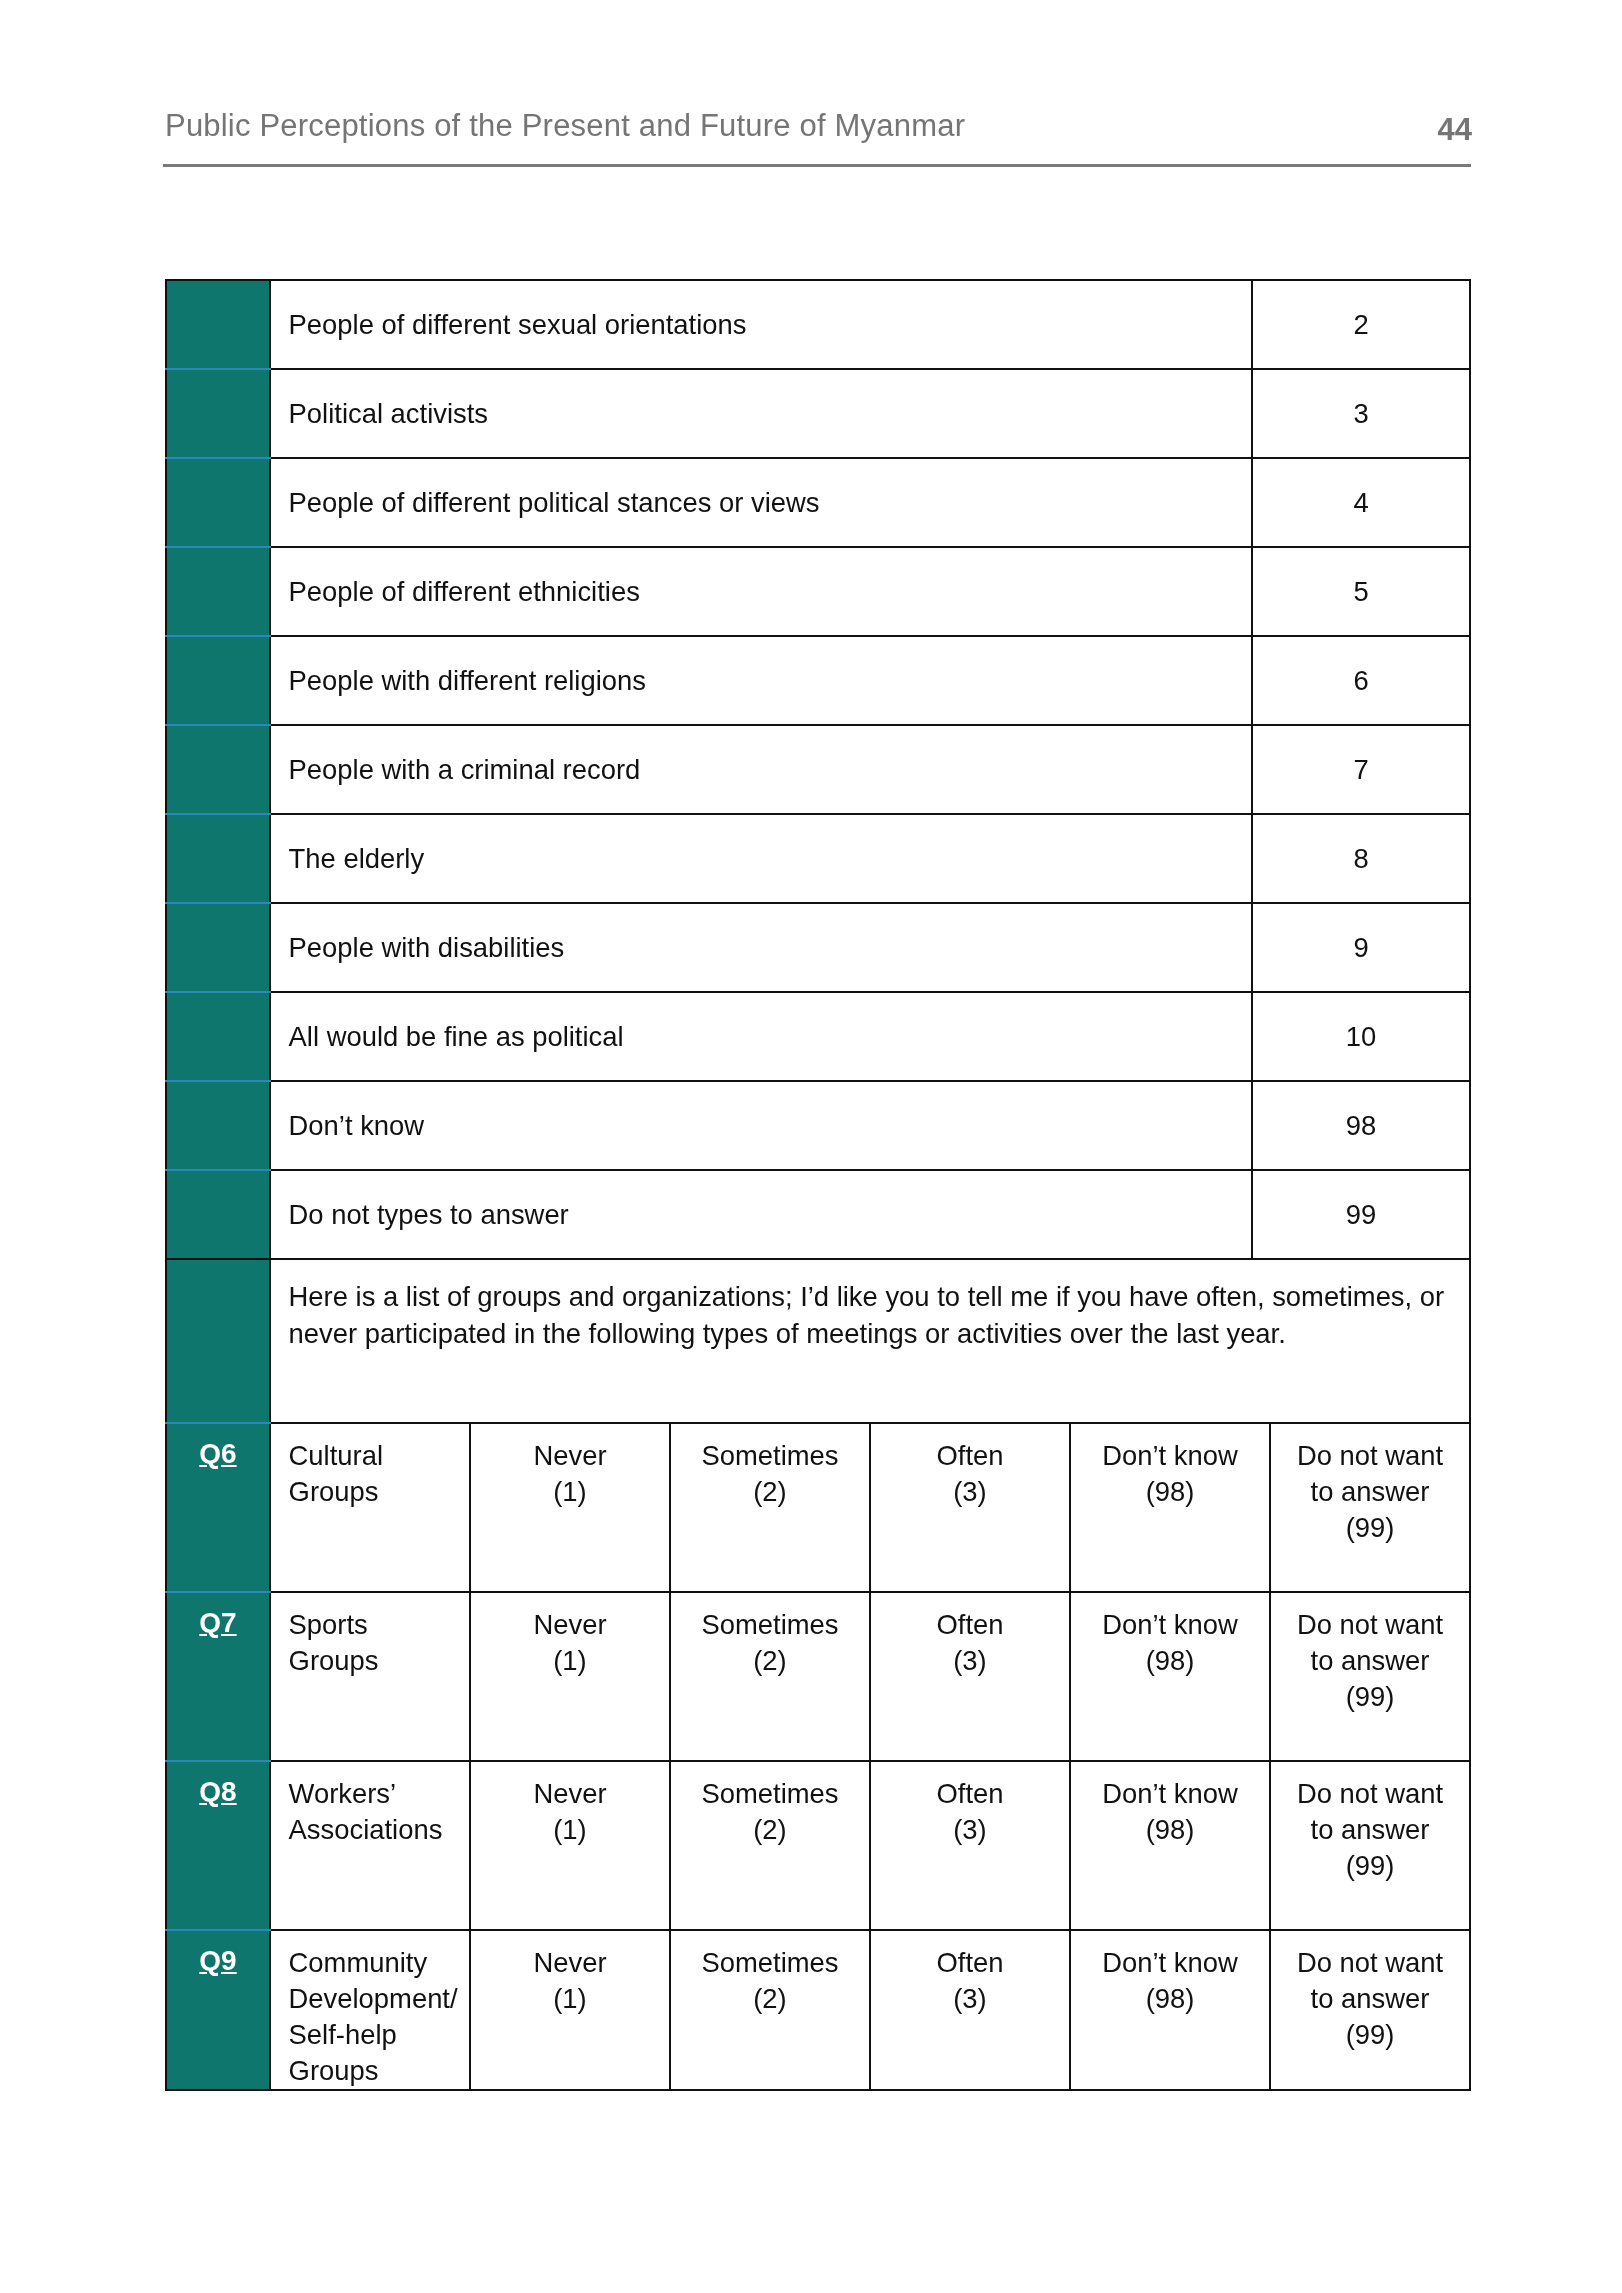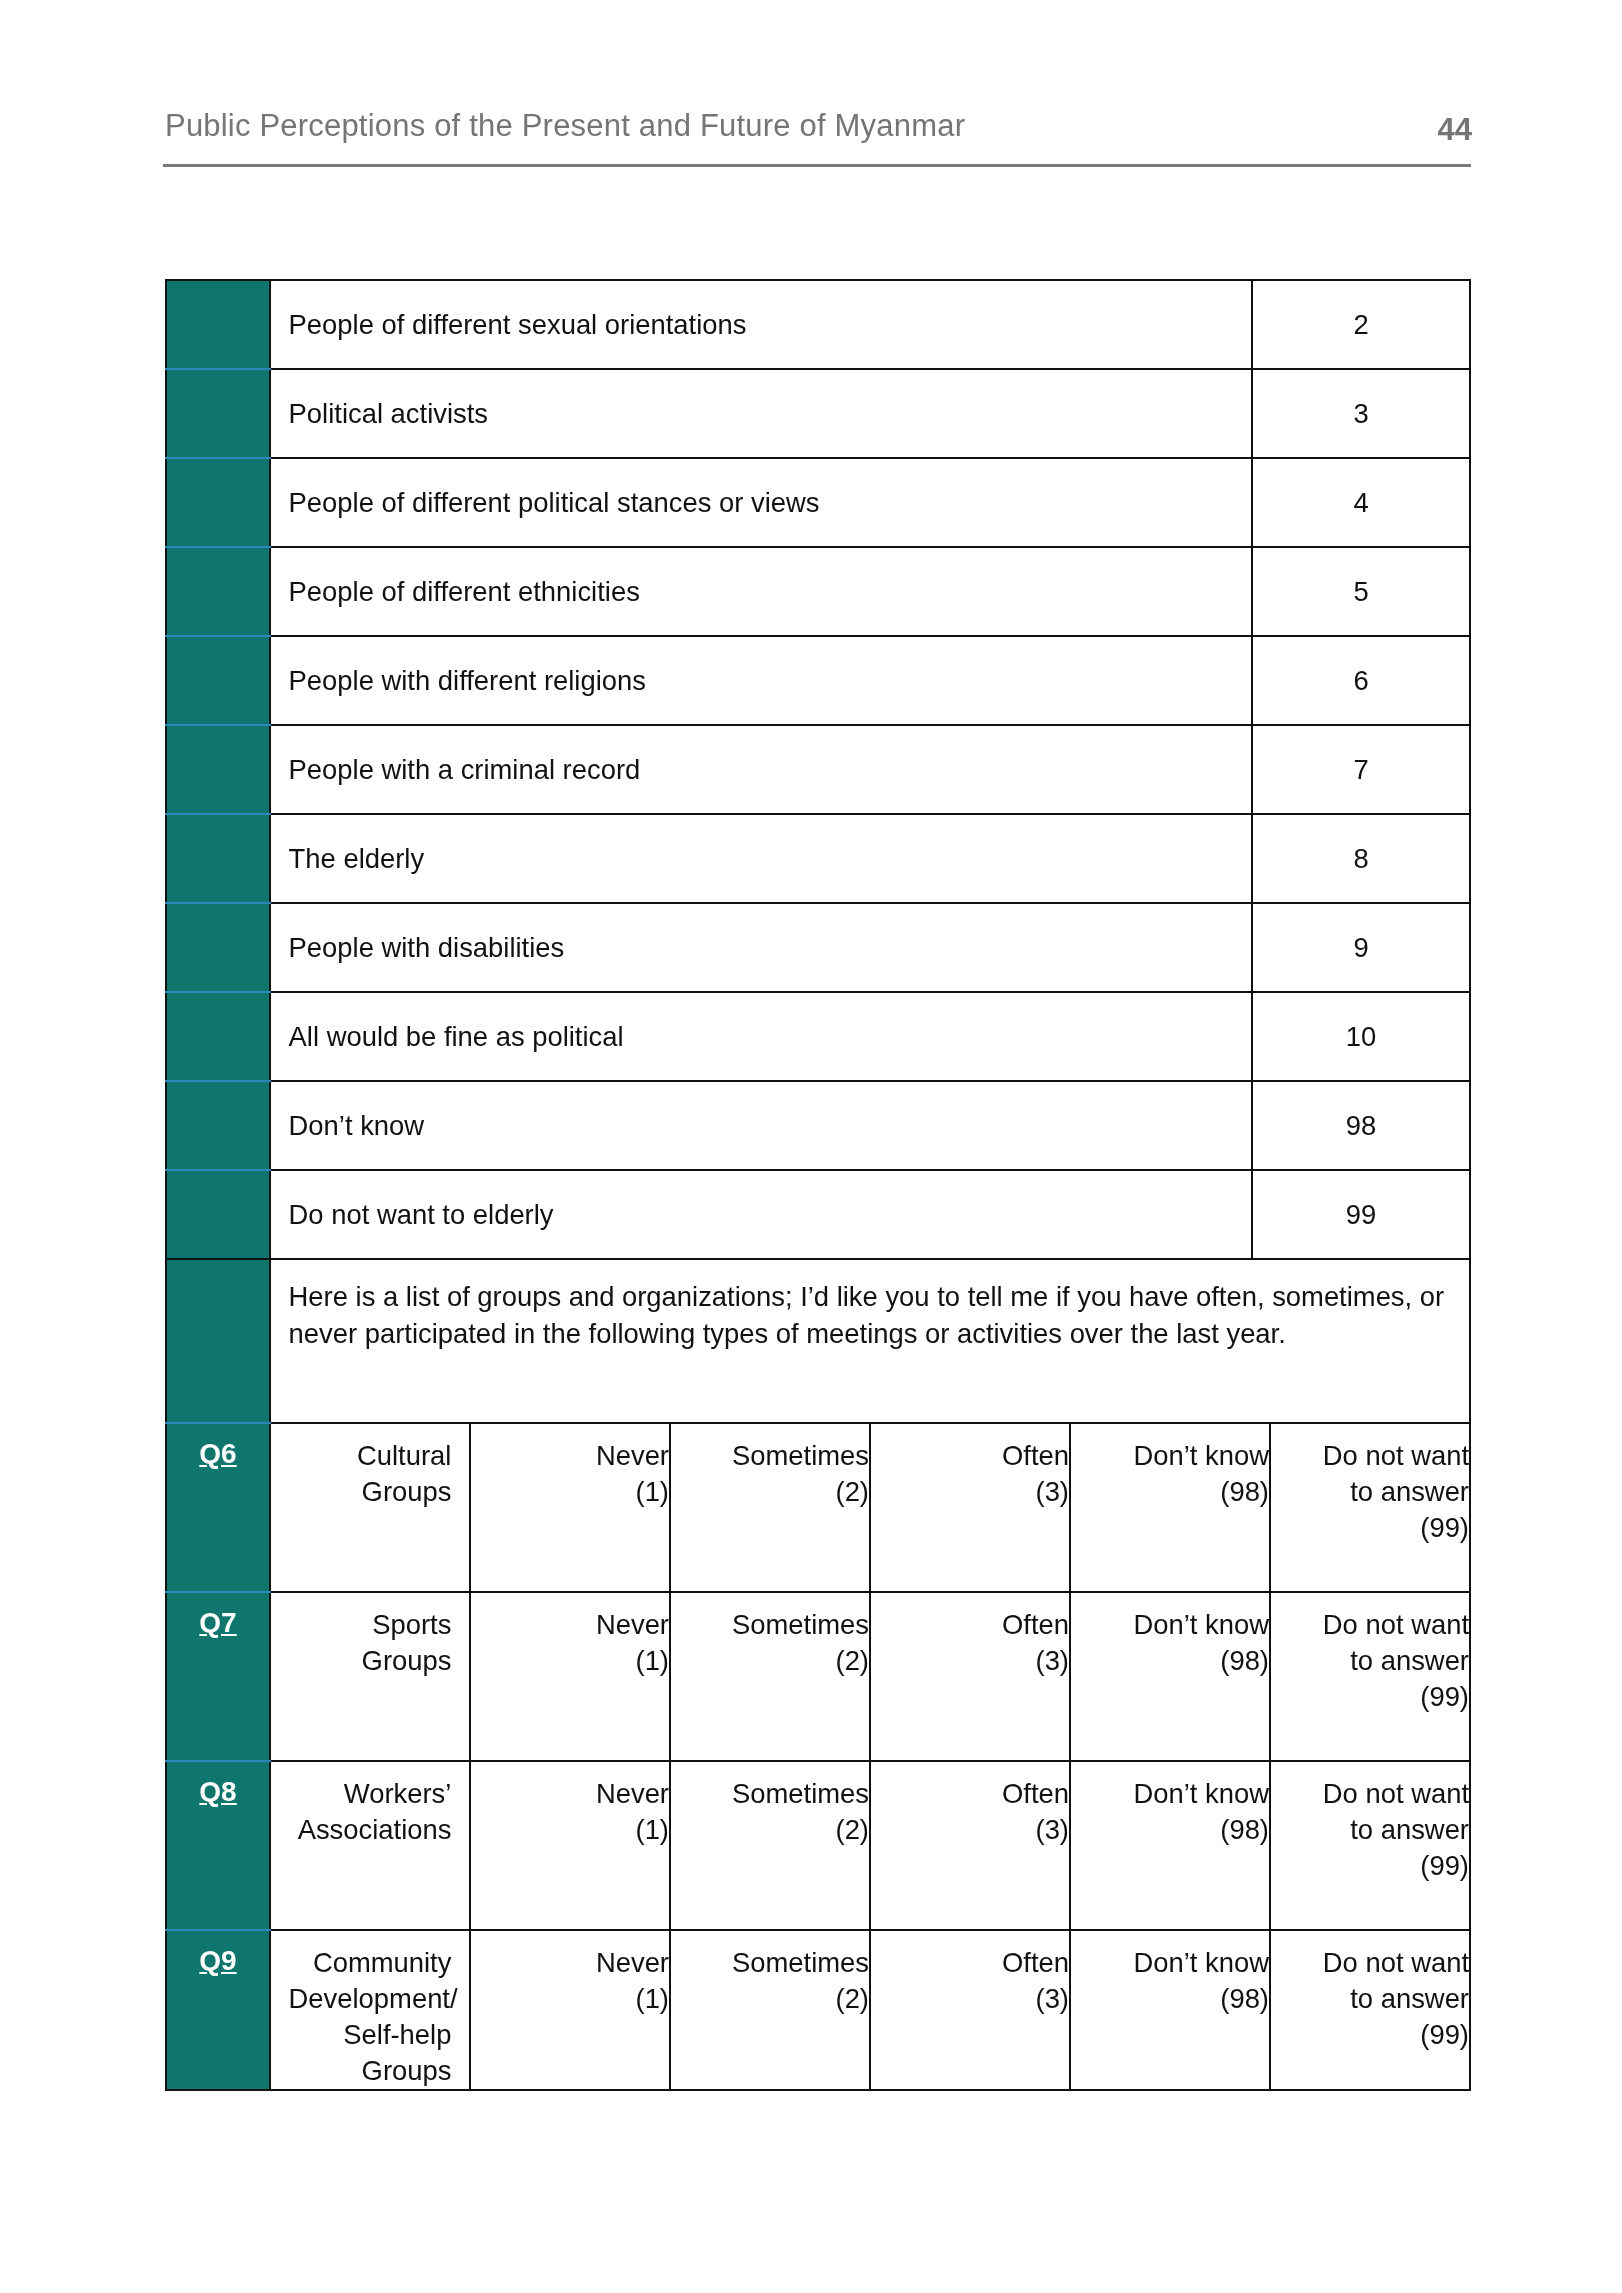--- a/index.html
+++ b/index.html
@@ -26,21 +26,21 @@
   #t2 tr:last-child td.blue { border-bottom-color:#111; }
   #t2 tr.intro td.intro-text { padding:17.6px 17.6px 19.6px 17.6px; line-height:37px; height:125px; }
   #t2 tr.q { height:169px; }
   #t2 tr.q.tall { height:160px; }
   #t2 td.qlabel { padding:13.7px 17.6px 0 17.6px; line-height:36px; width:294px; }
   #t2 td.opt { text-align:center; padding-top:13.7px; line-height:36px; }
   #t2 td.opt-never { width:120px; }
   #t2 td.opt-sometimes { width:201px; }
   #t2 td.opt-often { width:127px; }
   #t2 td.opt-dk { width:193px; }
-  .sub { display:block;text-align:right; }
+  .sub { display:block; }
 </style>
 </head>
 <body>
 
 <div class="header-title">Public Perceptions of the Present and Future of Myanmar</div>
 <div class="page-number">44</div>
 <div class="header-rule"></div>
 
 <table id="t1">
   <tbody id="t1-body">
@@ -89,21 +89,21 @@
         <td class="label">All would be fine as political</td>
         <td class="code">10</td>
       </tr>
       <tr>
         <td class="blue"></td>
         <td class="label">Don’t know</td>
         <td class="code">98</td>
       </tr>
       <tr>
         <td class="blue"></td>
-        <td class="label">Do not want to elderly</td>
+        <td class="label">Do not types to answer</td>
         <td class="code">99</td>
       </tr>
     </tbody>
 </table>
 
 <table id="t2">
   <tbody id="t2-body">
     <tr class="intro">
       <td class="blue"></td>
       <td class="intro-text" colspan="6">Here is a list of groups and organizations; I’d like you to tell me if you have often, sometimes, or never participated in the following types of meetings or activities over the last year.</td>

